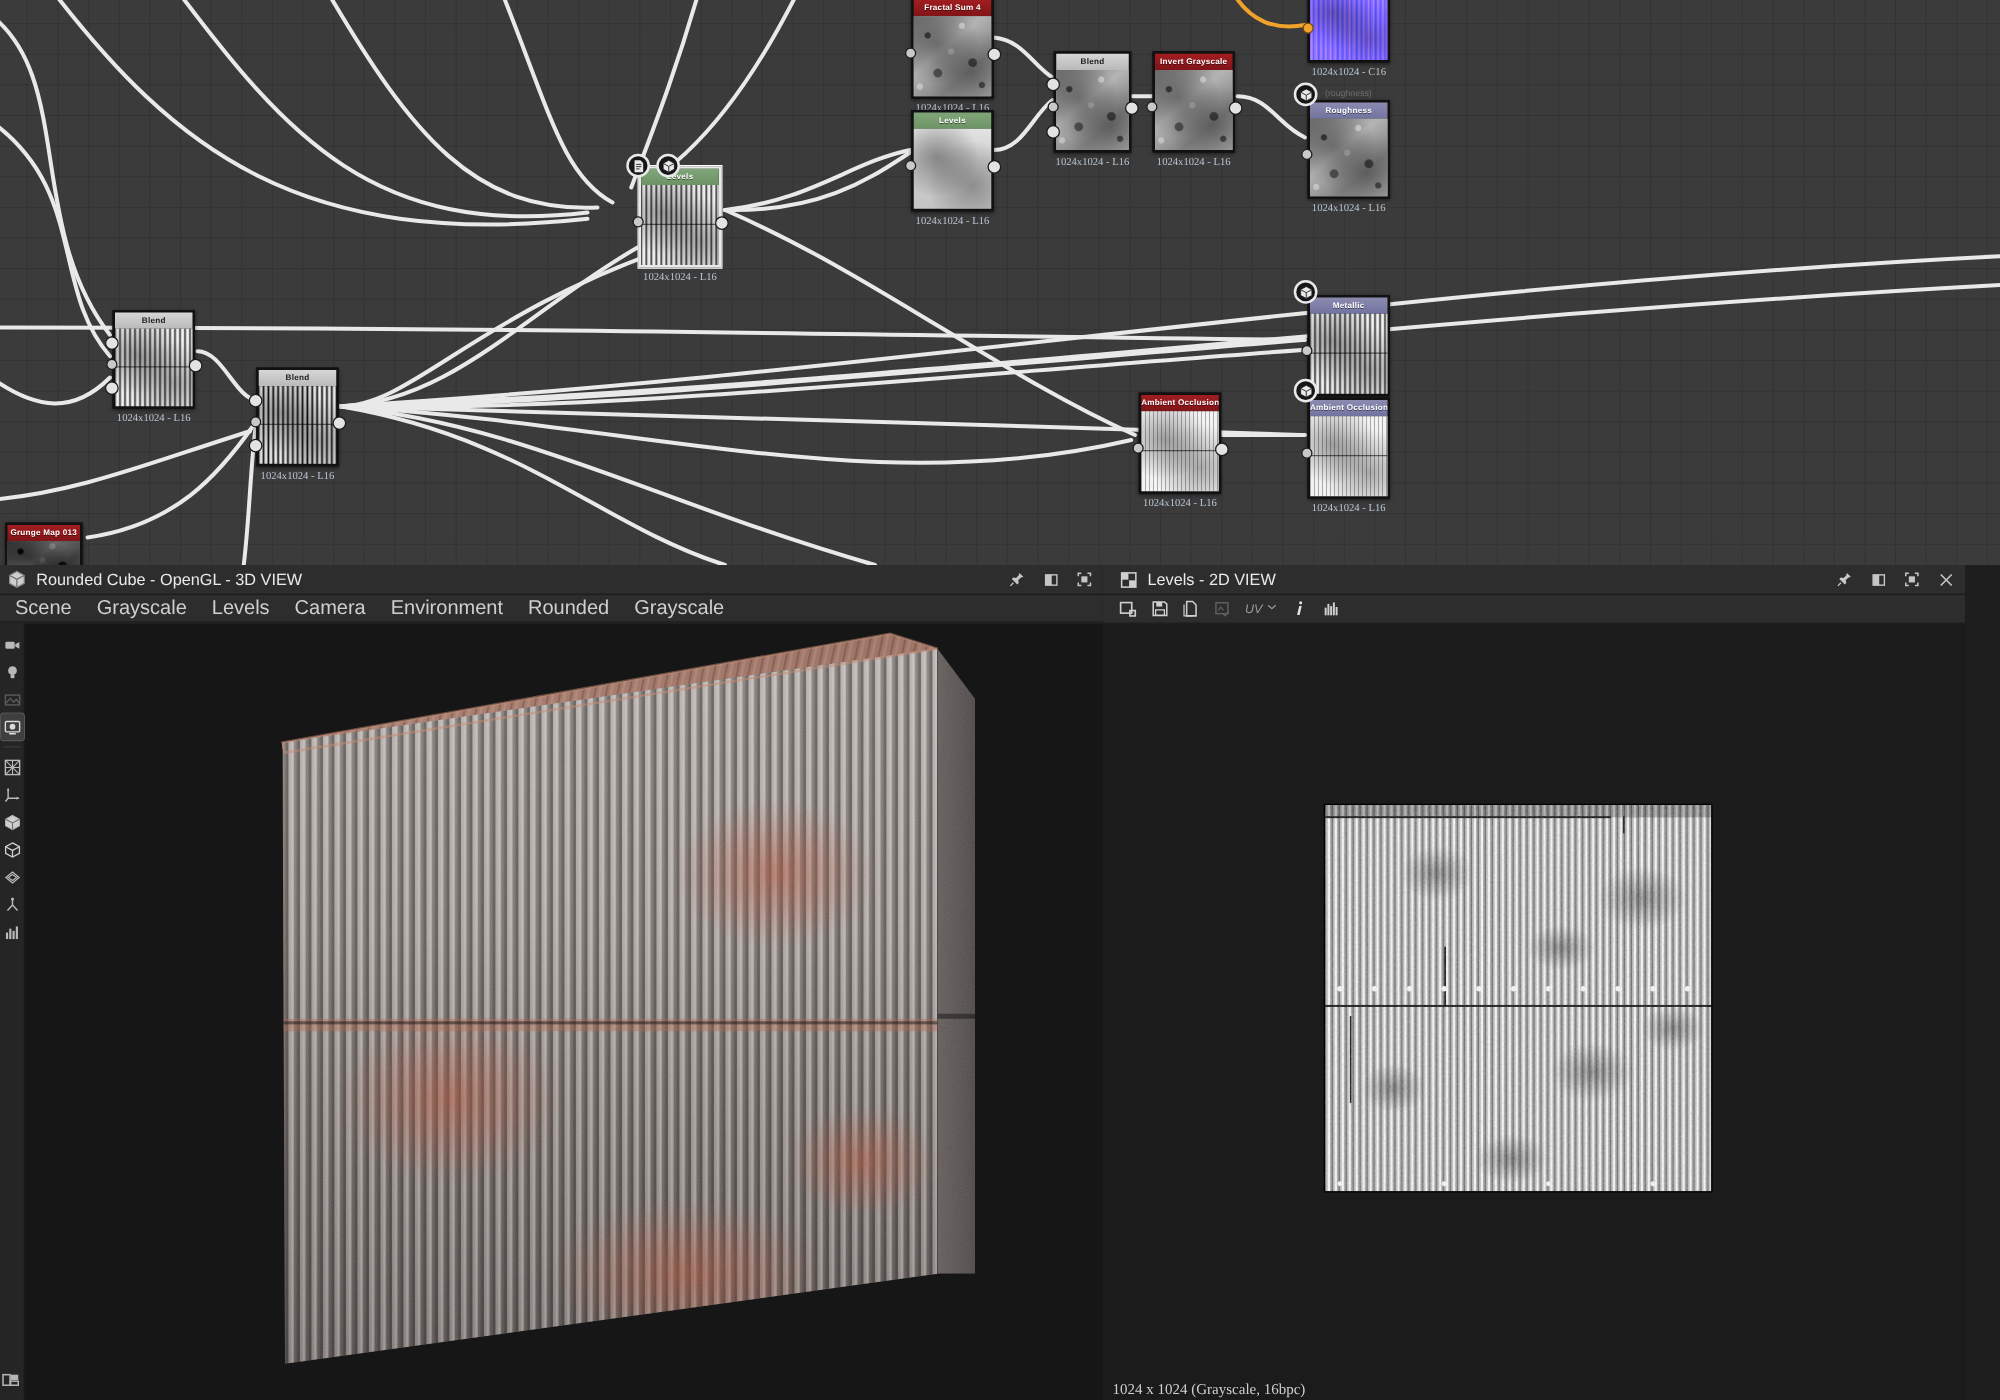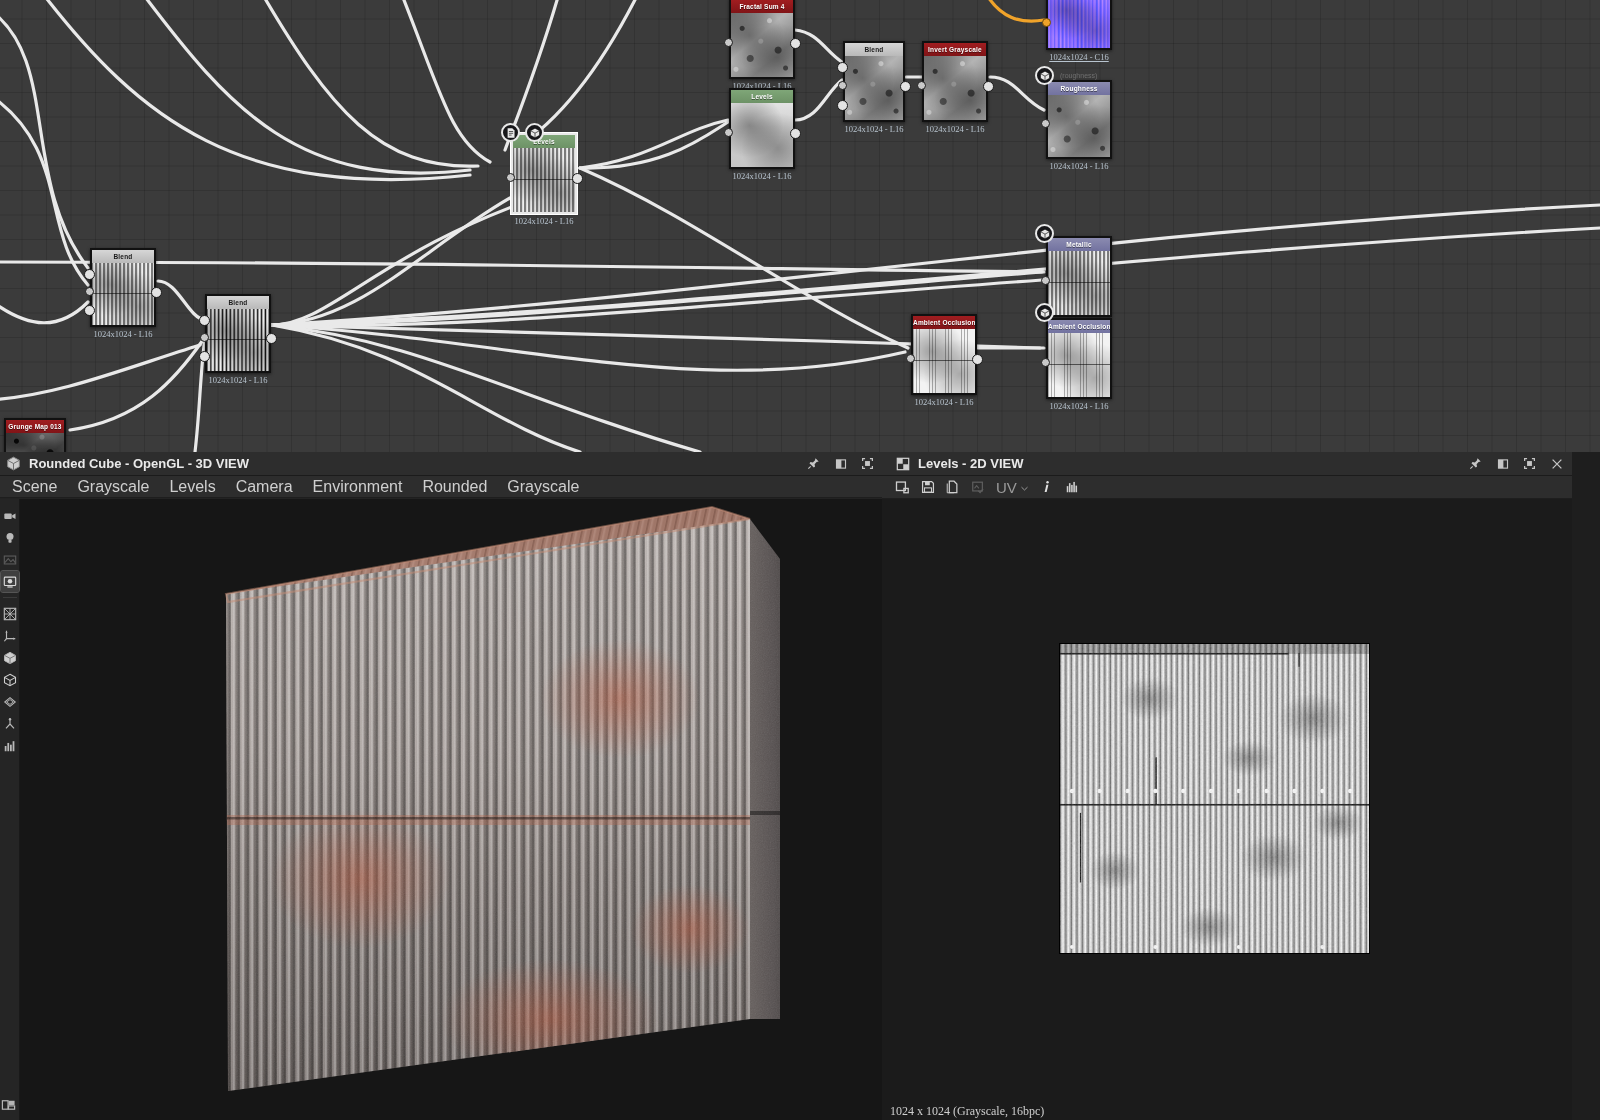--- a/index.html
+++ b/index.html
@@ -106,21 +106,21 @@
   .outlabel{
     position:absolute; font-size:7px; color:#6f6f6f; white-space:nowrap;
   }
 
   
   .panel{ position:absolute; background:#232323; }
   .titlebar{
     height:24px; display:flex; align-items:center; gap:8px;
     padding:0 6px; background:#2d2d2d; border-bottom:1px solid #1b1b1b;
   }
-  .titlebar .ttl{ font-size:13px; font-weight:bold; color:#eaeaea; white-space:nowrap;text-align:right;}
+  .titlebar .ttl{ font-size:13px; font-weight:normal; color:#eaeaea; white-space:nowrap;text-align:right;}
   .titlebar .spacer{ flex:1; }
   .tbtn{
     width:19px; height:19px; display:flex; align-items:center; justify-content:center;
     color:#c6c6c6; cursor:pointer; border-radius:2px;
   }
 
   .menubar{
     height:22px; display:flex; align-items:center; gap:0;
     background:#2d2d2d; border-bottom:1px solid #1e1e1e; padding-left:2px;
   }
@@ -131,22 +131,22 @@
   .toolbar2d{
     height:23px; display:flex; align-items:center; gap:4px;
     background:#2d2d2d; border-bottom:1px solid #1e1e1e; padding-left:10px;
   }
   .tb2{
     width:21px; height:19px; display:flex; align-items:center; justify-content:center;
     color:#cfcfcf; cursor:pointer; border-radius:2px;
   }
   .tb2.dis{ color:#5e5e5e; cursor:default; }
   .uvsel{
-    display:flex; align-items:center; gap:3px; font-size:15px;
-    color:#9a9a9a; padding:2px 4px; cursor:pointer;
+    display:flex; align-items:center; gap:3px; font-size:10px;
+    color:#9a9a9a; padding:2px 4px; cursor:pointer;font-style:italic;
   }
 
   
   #view3d{ left:0; top:452px; width:910px; height:668px; }
   #vp3d{ position:absolute; left:20px; top:47px; right:0; bottom:0; background:#161616; overflow:hidden;}
   #sidetools{
     position:absolute; left:0; top:47px; width:20px; bottom:0;
     background:#252525; border-right:1px solid #191919;
     display:flex; flex-direction:column; align-items:center; padding-top:6px; gap:1px;
   }
@@ -343,21 +343,21 @@
           <div class="cap" style="width: 66px;">1024x1024 - L16</div>
           <div class="port small" style="left: -5px; top: 40px;"></div>
           <div class="port " style="left: 61px; top: 40px;"></div>
         </div>
         <div class="node" style="left: 1046px; top: -12px;">
           <div class="frame" style="width: 66px;">
             <div class="thumb tx-normal" style="height: 58px;">
               <div class="ribs-overlay"></div>
             </div>
           </div>
-          <div class="cap" style="width: 66px; text-decoration: underline;">1024x1024 - C16</div>
+          <div class="cap" style="width: 66px;">1024x1024 - C16</div>
           <div class="port orange" style="left: -4px; top: 30px;"></div>
         </div>
         <div class="node" style="left: 1046px; top: 80px;">
           <div class="frame" style="width: 66px;">
             <div class="hdr purple">Roughness</div>
             <div class="thumb tx-noise" style="height: 62px;">
               <div class="ribs-overlay"></div>
             </div>
           </div>
           <div class="cap" style="width: 66px;">1024x1024 - L16</div>

